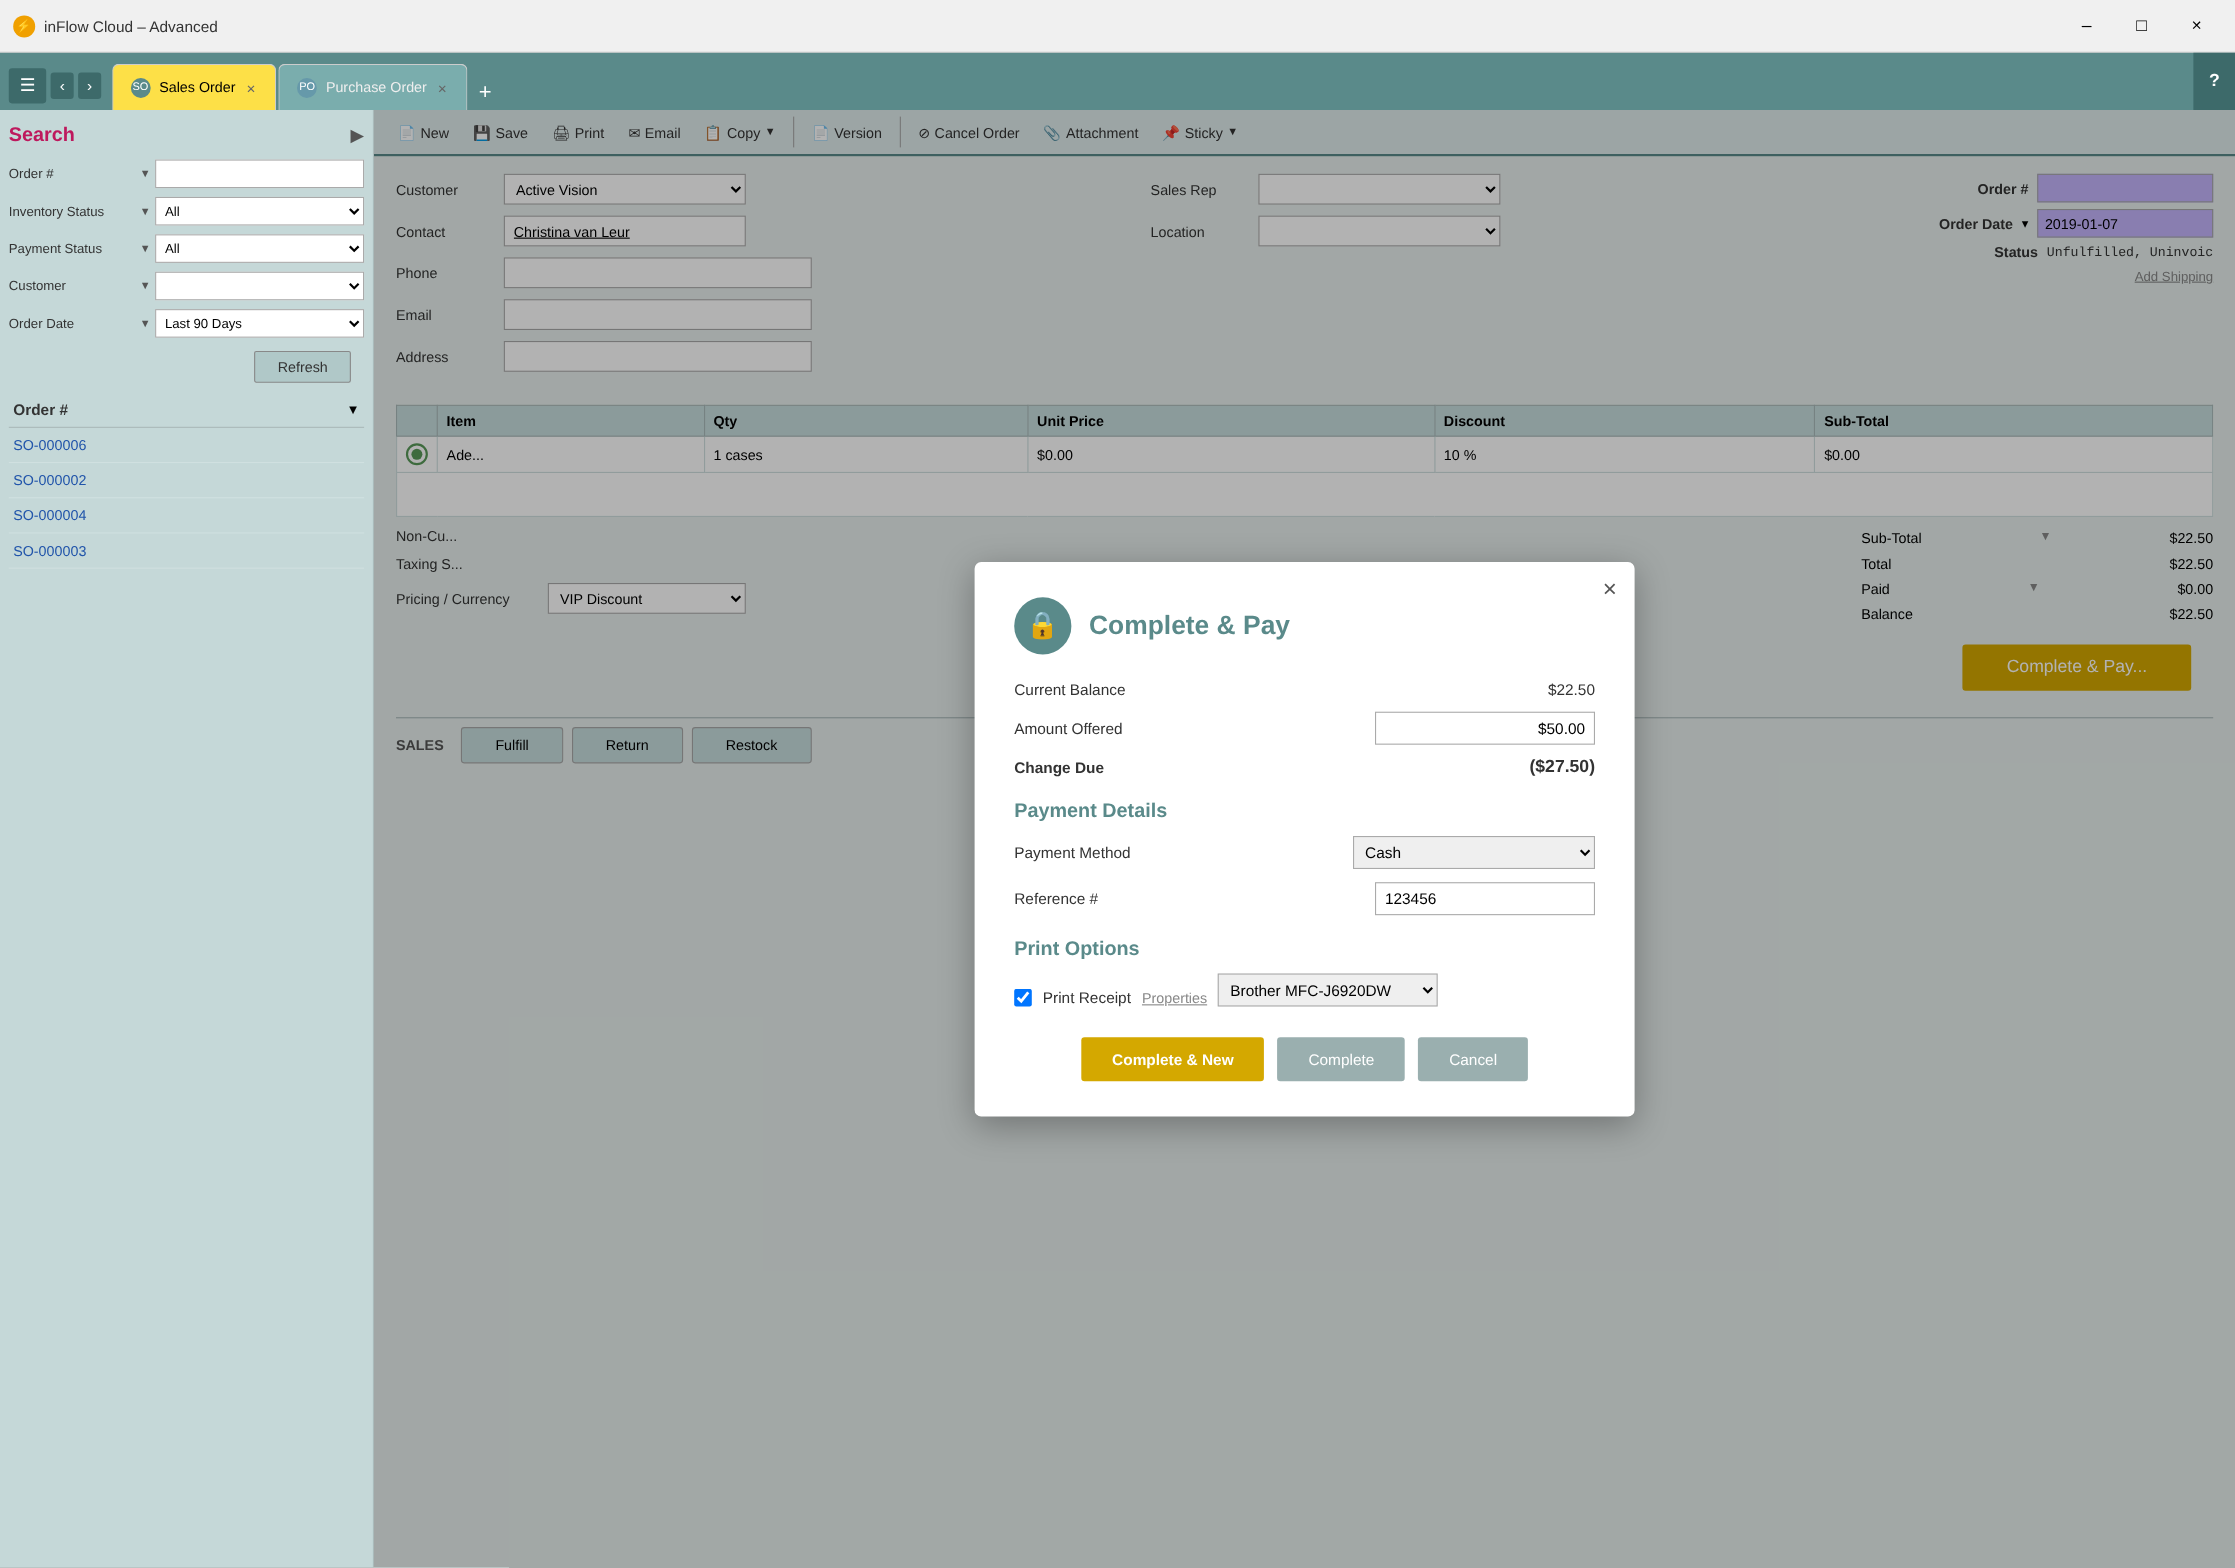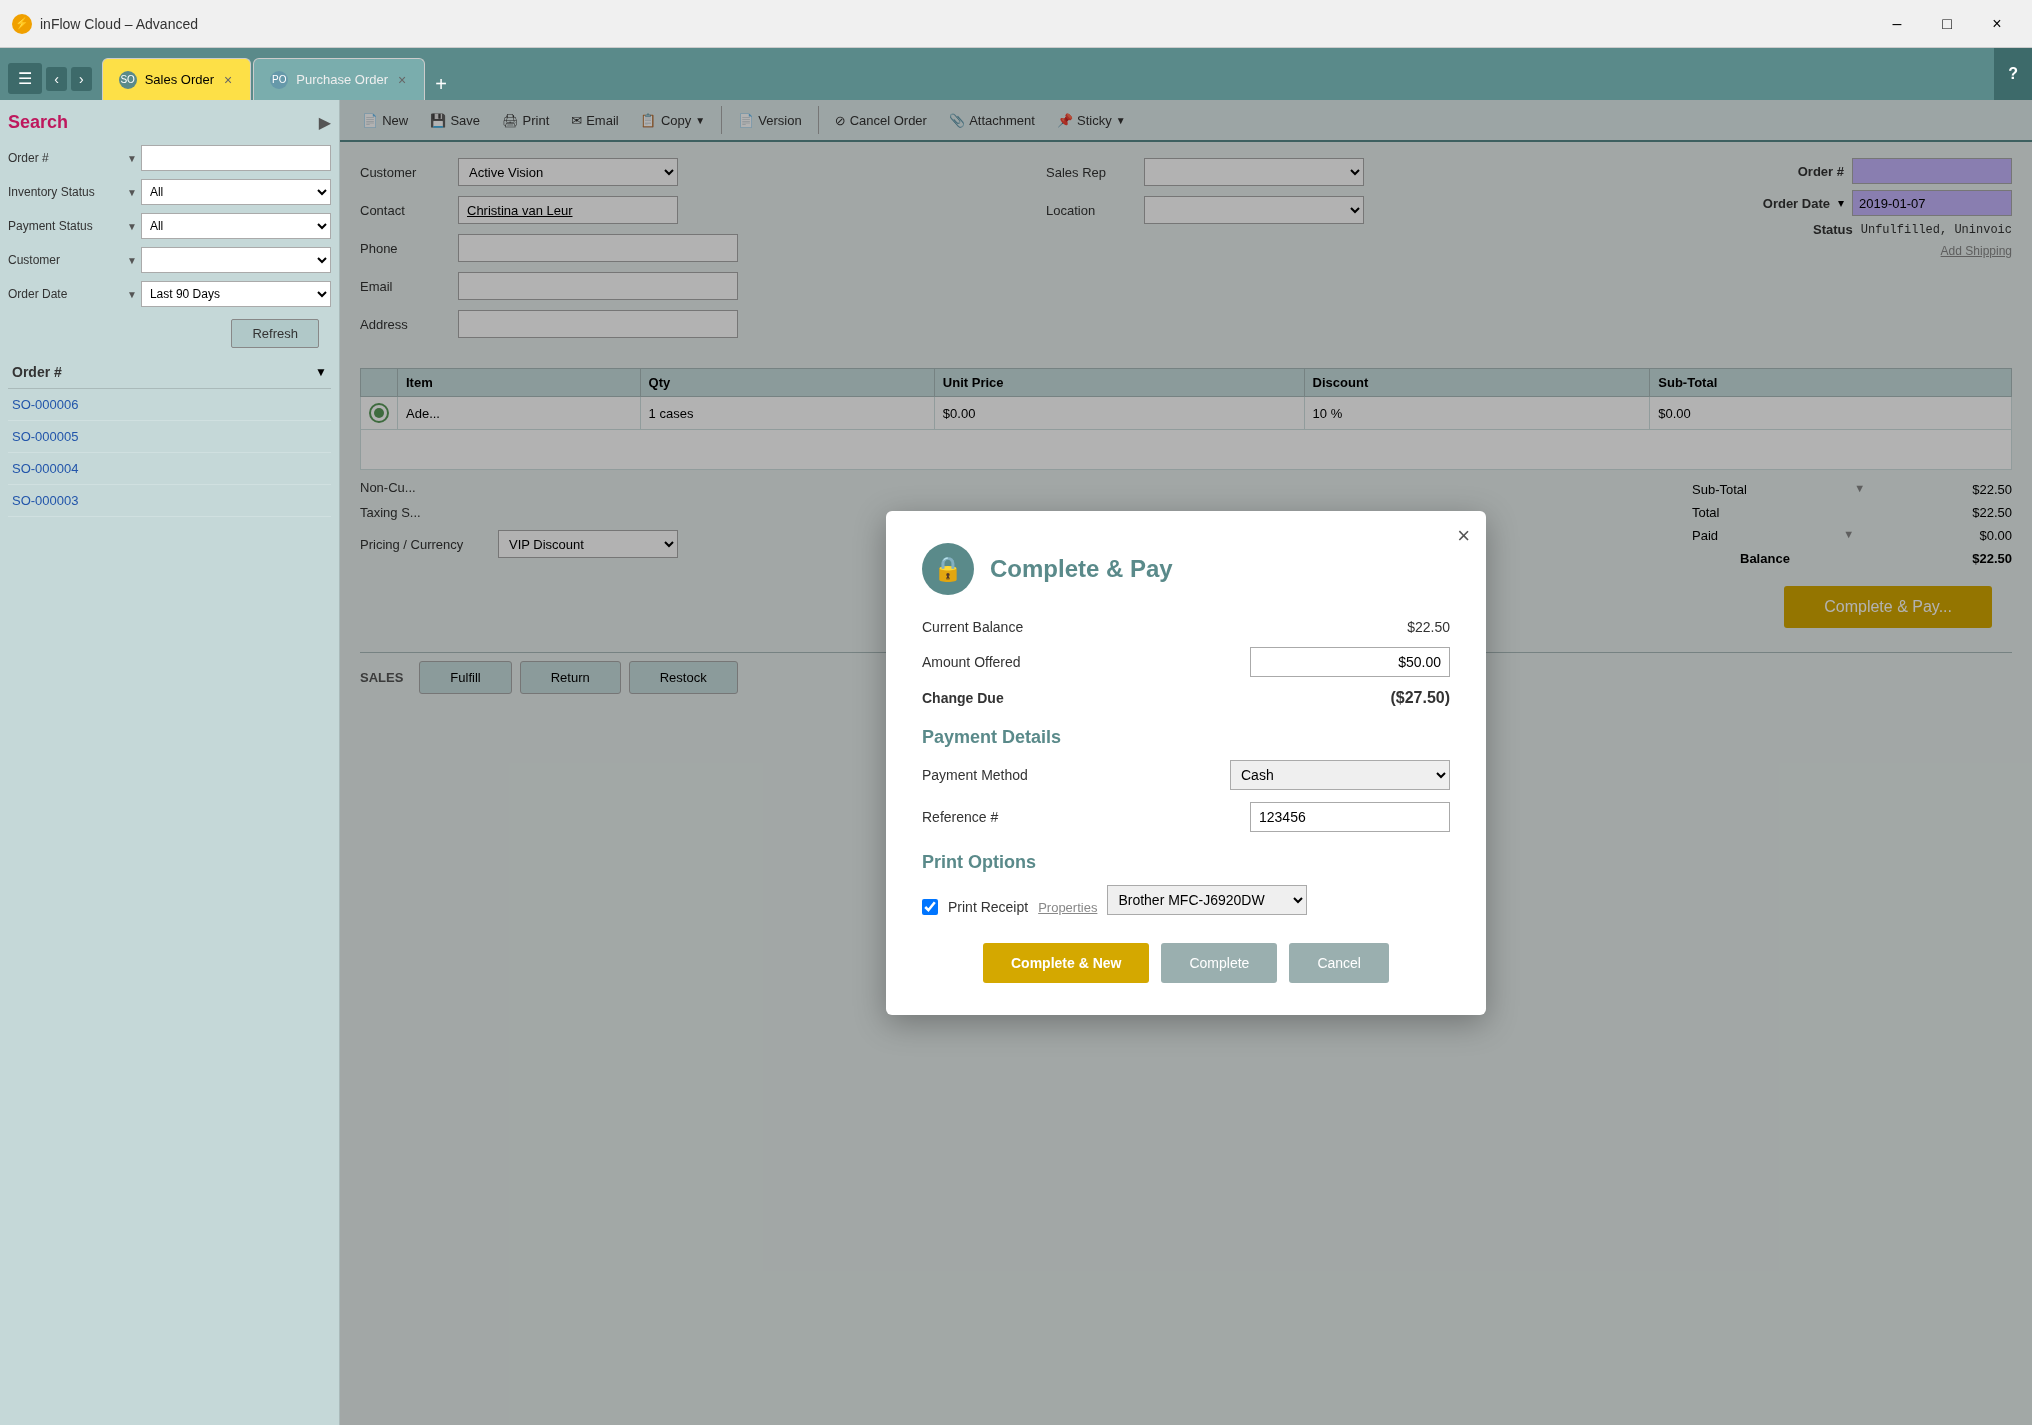--- a/index.html
+++ b/index.html
@@ -114,21 +114,21 @@
     .order-meta-label { font-size: 13px; color: #333; font-weight: bold; }
     .order-meta-input { width: 160px; height: 26px; border: 1px solid #aaa; background: #c4b5fd; padding: 2px 6px; font-size: 13px; }
     .status-value { font-size: 12px; color: #333; font-family: Liberation Mono, monospace; }
 
     
     .order-table { width: 100%; border-collapse: collapse; margin-top: 8px; }
     .order-table th { background: #c8dede; border: 1px solid #aababa; padding: 6px 8px; text-align: left; font-size: 13px; font-weight: bold; }
     .order-table td { border: 1px solid #d0e0e0; padding: 6px 8px; font-size: 13px; background: white; }
     .order-table tr:nth-child(even) td { background: #f0f8f8; }
     .summary-row { display: flex; justify-content: space-between; padding: 4px 0; font-size: 13px; }
-    .summary-row.total { font-weight: bold; font-size: 14px; margin-left: 48px; }
+    .summary-row.total { font-weight: normal; font-size: 14px; }
 
     
     .complete-pay-btn { background: #d4a800; color: white; border: none; padding: 12px 40px; font-size: 16px; cursor: pointer; border-radius: 3px; float: right; margin: 8px 20px; }
     .bottom-tab { background: #c8dede; border: 1px solid #aaa; padding: 8px 30px; cursor: pointer; font-size: 13px; border-radius: 3px; }
 
     
     .modal-overlay {
       position: absolute;
       top: 0; left: 0; right: 0; bottom: 0;
       background: rgba(0,0,0,0.3);
@@ -249,21 +249,21 @@
     <div style="display:flex;justify-content:flex-end;margin-top:6px;margin-right:4px;">
       <button class="refresh-btn">Refresh</button>
     </div>
 
     <div class="order-list-header">
       <span class="order-list-title">Order #</span>
       <span style="font-size:12px;">▼</span>
     </div>
 
     <div class="order-item">SO-000006</div>
-    <div class="order-item">SO-000005</div>
+    <div class="order-item">SO-000002</div>
     <div class="order-item">SO-000004</div>
     <div class="order-item">SO-000003</div>
   </div>
 
   <div class="content-area">
 
     <div class="toolbar">
       <button class="toolbar-btn">
         <span>📄</span>
         <span>New</span>

